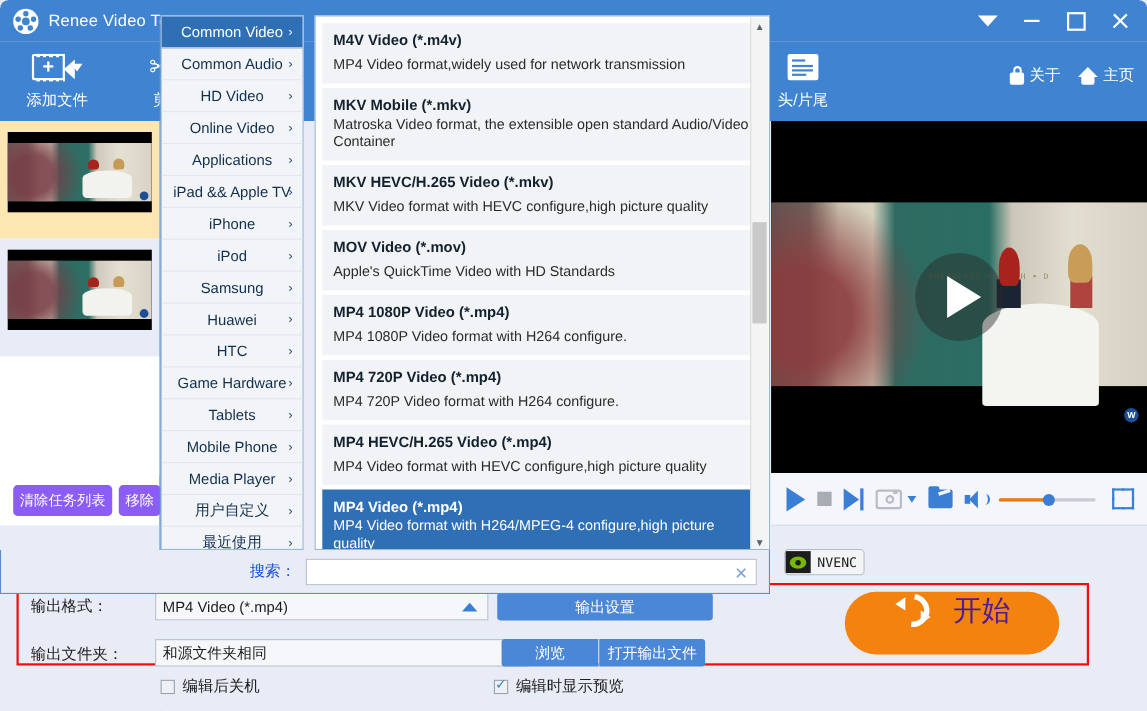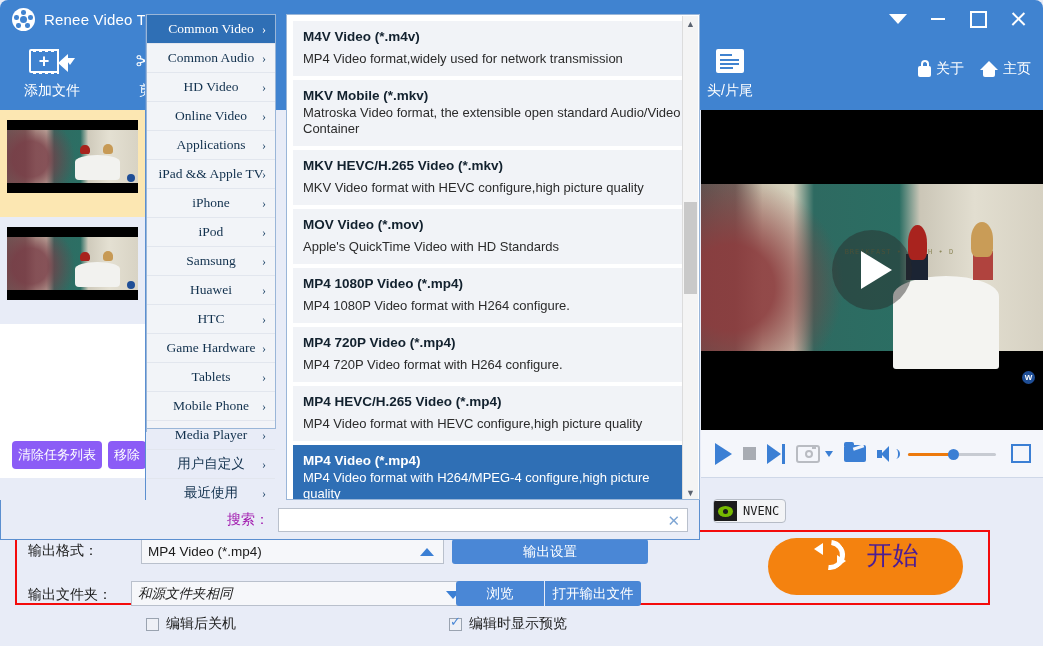--- a/index.html
+++ b/index.html
@@ -446,26 +446,25 @@
     position: relative; box-sizing: border-box;
   }
   .cbox.on::after {
     content: "✓"; position: absolute; left: 0px; top: -4px;
     font-size: 13px; color: #4a87d6; line-height: 1;
   }
 
   
   .popup-cat {
     position: absolute; left: 146px; top: 14px;
-    width: 130px; height: 415px;
+    width: 130px; height: 486px;
     background: #f2f4f8;
     border: 1px solid #9ab6d8;
     box-sizing: border-box;
     z-index: 30;
-    font-family: Liberation Serif, serif;
   }
   .cat {
     height: 28px; display: flex; align-items: center; justify-content: center;
     position: relative; font-size: 13.5px; color: #11304d;
     border-bottom: 1px solid #e2e6ee;
   }
   .cat .chev { position: absolute; right: 9px; font-size: 12px; color: #274b6d; }
   .cat.sel { background: #2f6fb5; color: #fff; }
   .cat.sel .chev { color: #fff; }
 
@@ -513,21 +512,21 @@
     position: absolute; left: 0px; top: 500px;
     width: 700px; height: 40px;
     background: #e8ecf7;
     border: 1px solid #5b8fd0;
     border-top: none;
     box-sizing: border-box;
     z-index: 30;
     display: flex; align-items: center;
   }
   .search-label {
-    position: absolute; left: 226px; font-size: 14px; color: #a21caf;
+    position: absolute; left: 226px; font-size: 14px; color: #1d4ed8;
   }
   .search-field {
     position: absolute; left: 277px; top: 8px;
     width: 410px; height: 24px;
     background: #fff; border: 1px solid #b9c0cc; box-sizing: border-box;
     display: flex; align-items: center;
   }
   .search-field input {
     border: none; outline: none; background: transparent;
     width: 370px; margin-left: 6px; font-size: 13px;
@@ -697,21 +696,21 @@
   <div class="redbox"></div>
 
   <div class="row-label" style="left:28px; top:542px;font-family:Liberation Mono, monospace;">输出格式：</div>
   <div class="combo" style="left:141px; top:539px; width:303px;">
     <span>MP4 Video (*.mp4)</span>
     <span class="arrow-up"></span>
   </div>
   <div class="btn-flat" style="left:452px; top:539px; width:196px; height:25px;">输出设置</div>
 
   <div class="row-label" style="left:28px; top:586px;">输出文件夹：</div>
-  <div class="combo" style="left:131px; top:581px; width:339px;font-style:italic;">
+  <div class="combo" style="left:141px; top:581px; width:339px;">
     <span>和源文件夹相同</span>
     <span class="arrow-dn"></span>
   </div>
   <div class="btn-pair" style="left:456px; top:581px;">
     <div>浏览</div>
     <div>打开输出文件</div>
   </div>
 
   <div class="startbtn">
     <div class="ico-refresh">

